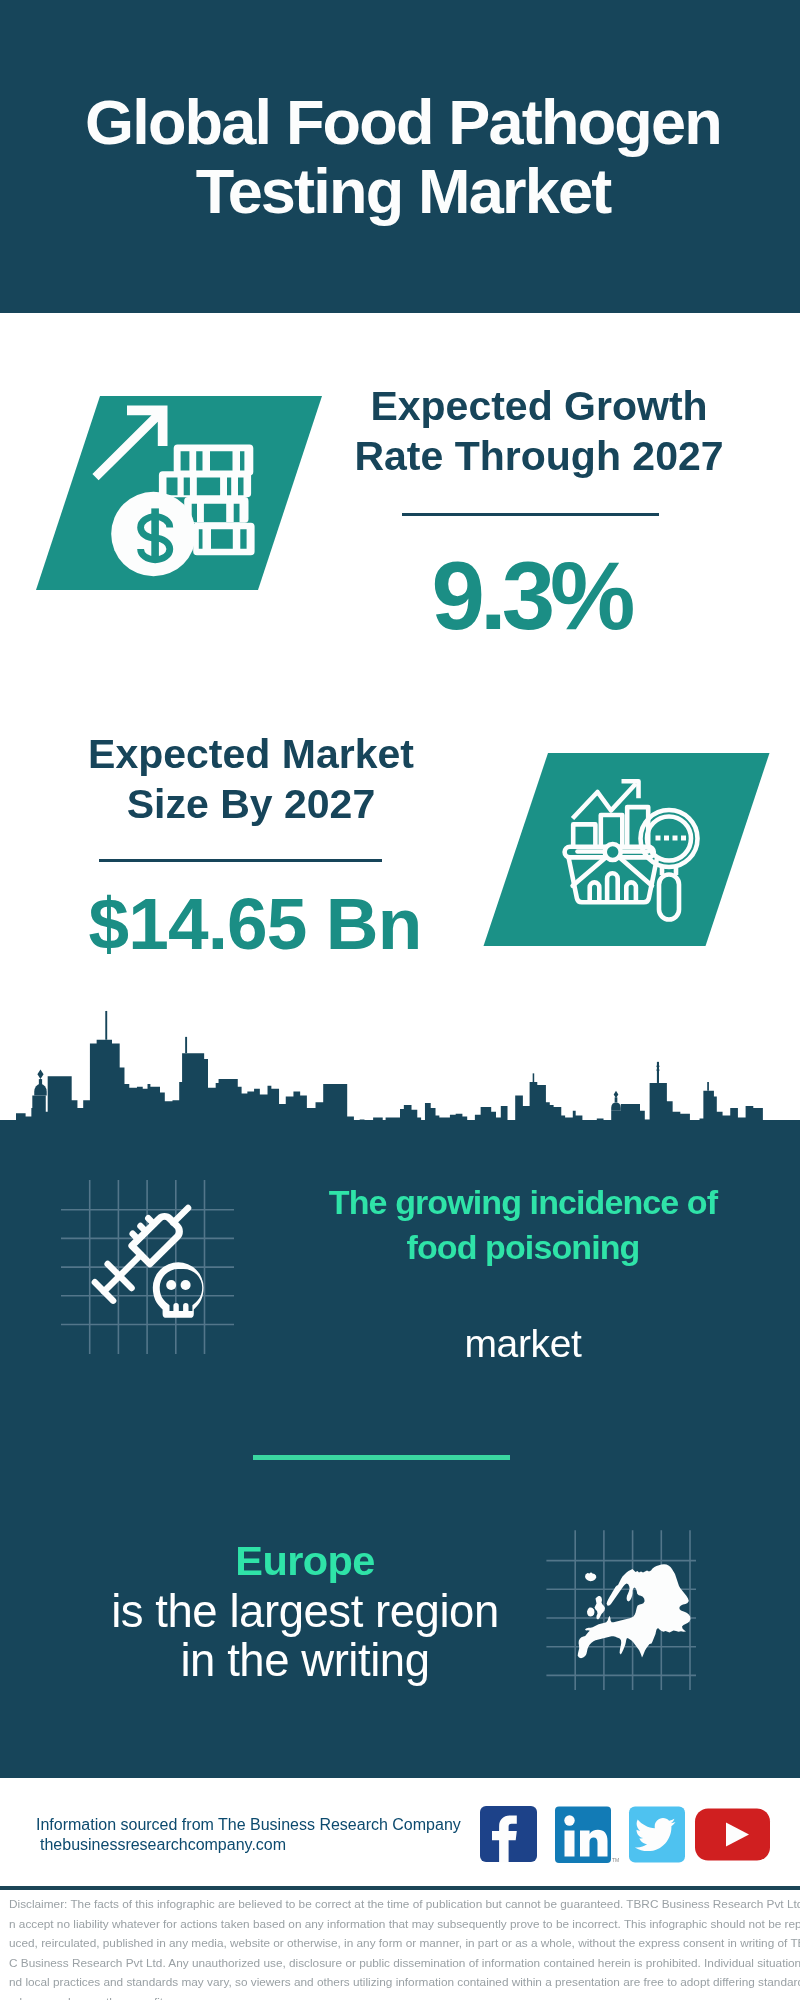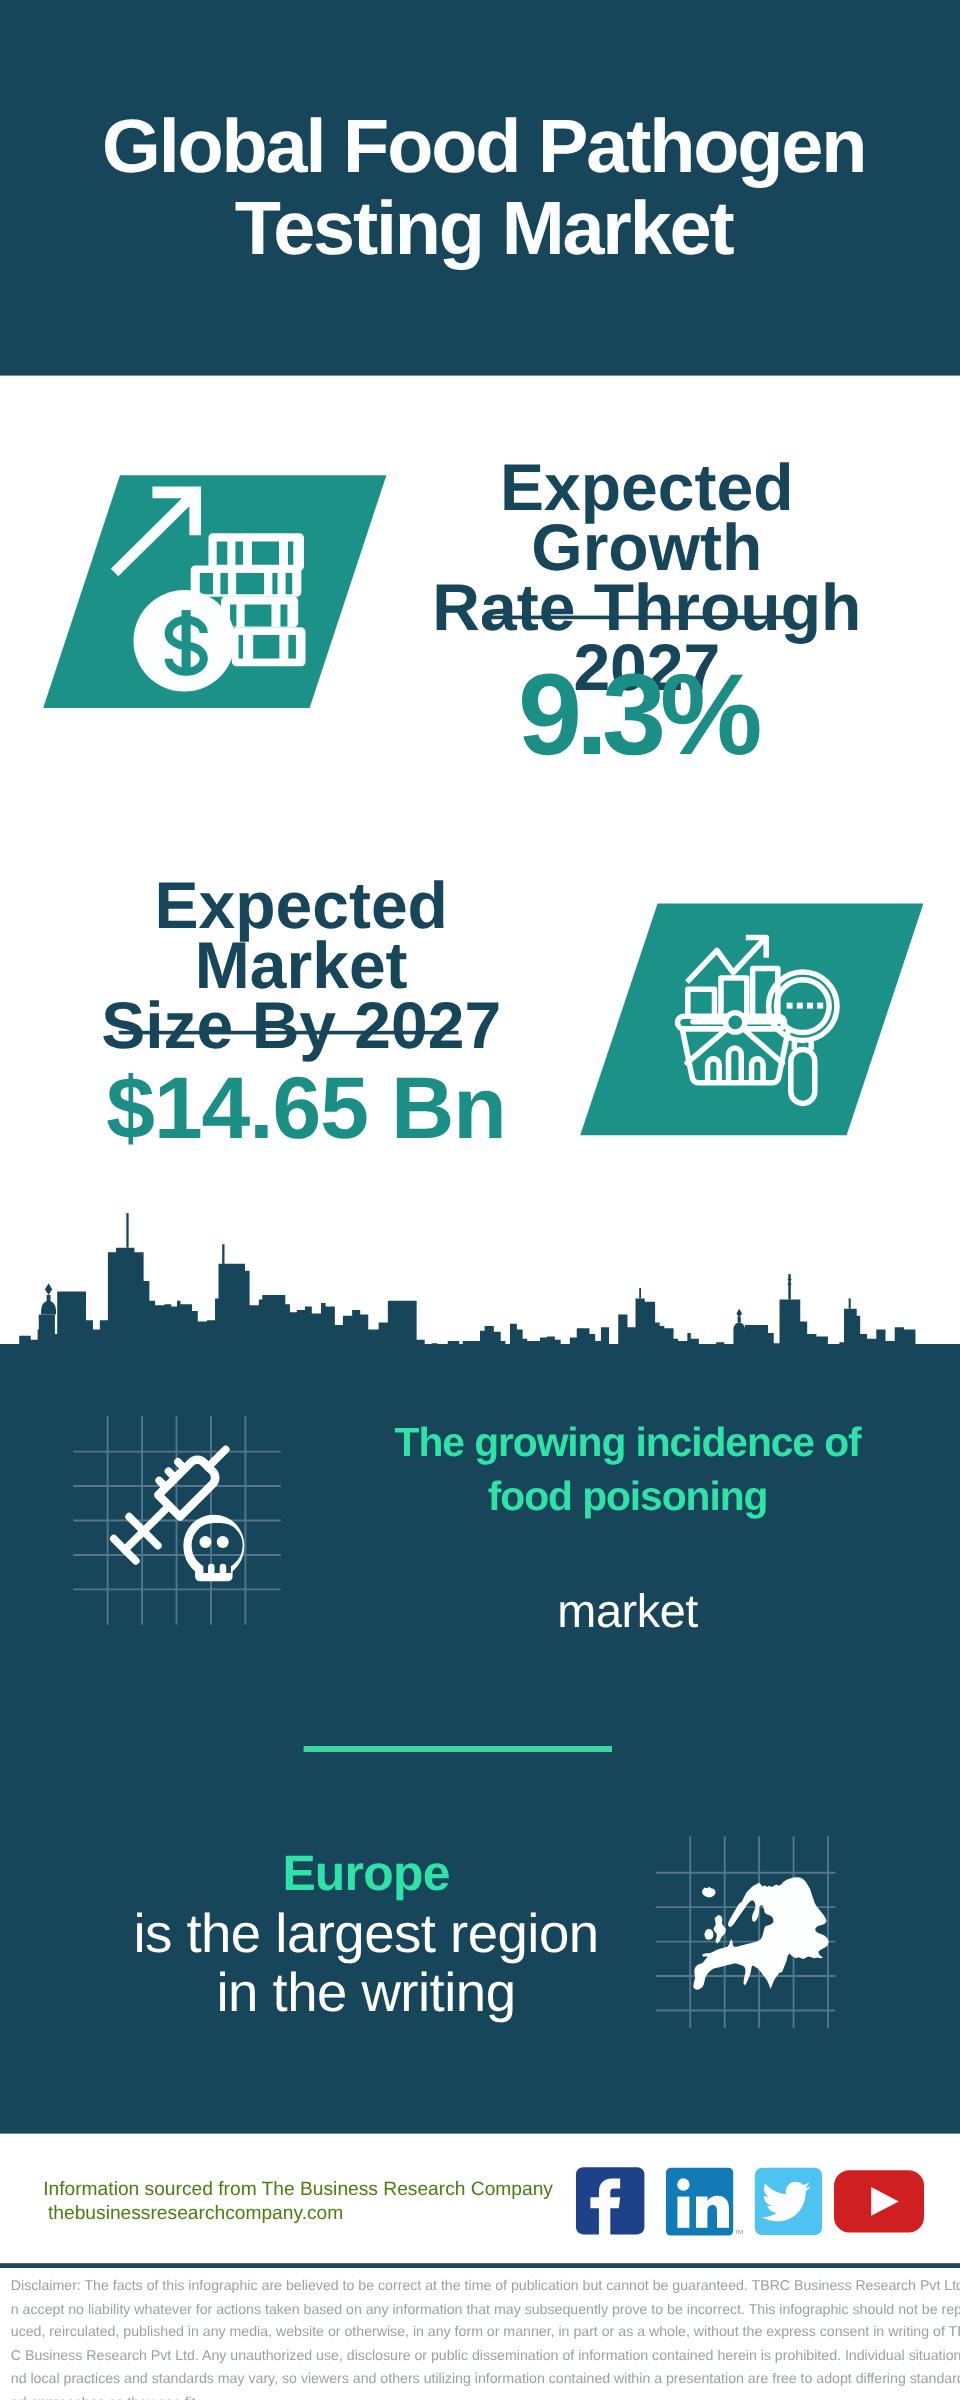--- a/index.html
+++ b/index.html
@@ -6,34 +6,34 @@
   body{width:800px;height:2000px;background:#fff;font-family:"Liberation Sans",sans-serif;overflow:hidden;}
   .page{position:relative;width:716px;height:2000px;background:#fff;}
 
   
   .header{position:absolute;left:0;top:0;width:800px;height:313px;background:#17455a;}
   .title{position:absolute;left:3px;top:88px;width:800px;text-align:center;color:#fcfdfd;
          font-size:63px;font-weight:bold;line-height:69px;letter-spacing:-1.8px;}
 
   
   .para{position:absolute;}
-  .stat-head{position:absolute;font-size:55px;font-weight:bold;color:#17455a;line-height:50px;text-align:center;}
+  .stat-head{position:absolute;font-size:41px;font-weight:bold;color:#17455a;line-height:50px;text-align:center;}
   .rule{position:absolute;background:#17455a;height:3px;}
   .bignum{position:absolute;font-weight:bold;color:#1b8e85;text-align:center;}
 
   
   .darkband{position:absolute;left:0;top:1120px;width:800px;height:658px;background:#17455a;}
   .skyline{position:absolute;left:0;top:1012px;width:800px;height:120px;}
   .grid{position:absolute;}
   .d-title{position:absolute;text-align:center;font-size:34px;font-weight:bold;line-height:45px;color:#2fe3a8;letter-spacing:-0.9px;white-space:nowrap;}
   .d-sub{position:absolute;text-align:center;font-size:39px;line-height:48px;color:#ffffff;letter-spacing:-0.35px;white-space:nowrap;}
   .mintrule{position:absolute;background:#3ad6a0;height:5px;}
 
   
-  .srcline{position:absolute;color:#4d7c0f;font-size:16px;line-height:20px;white-space:nowrap;}
+  .srcline{position:absolute;color:#0c4a6e;font-size:16px;line-height:20px;white-space:nowrap;}
   .divider{position:absolute;left:0;background:#1c4557;height:4px;width:800px;}
   .disclaimer{position:absolute;left:9px;top:1895px;width:811px;color:#9aa1a5;font-size:11.8px;line-height:19.5px;word-break:break-all;}
 </style>
 </head>
 <body>
 
 <div class="page">
 
   <div class="header">
     <div class="title">

